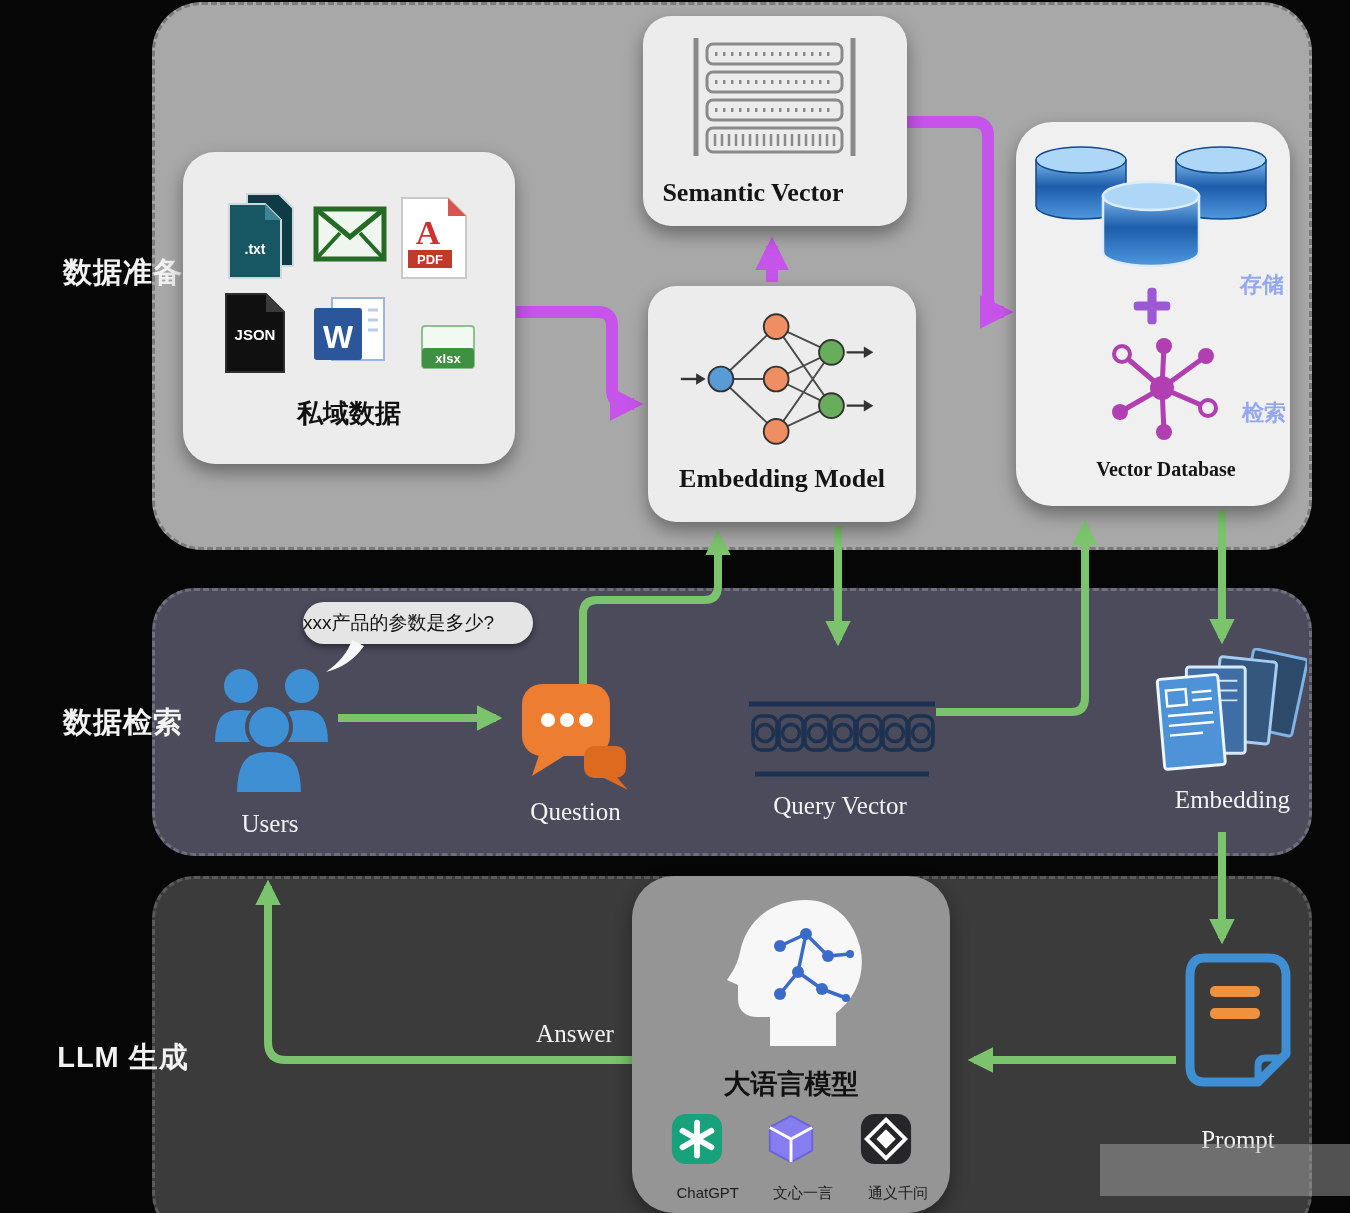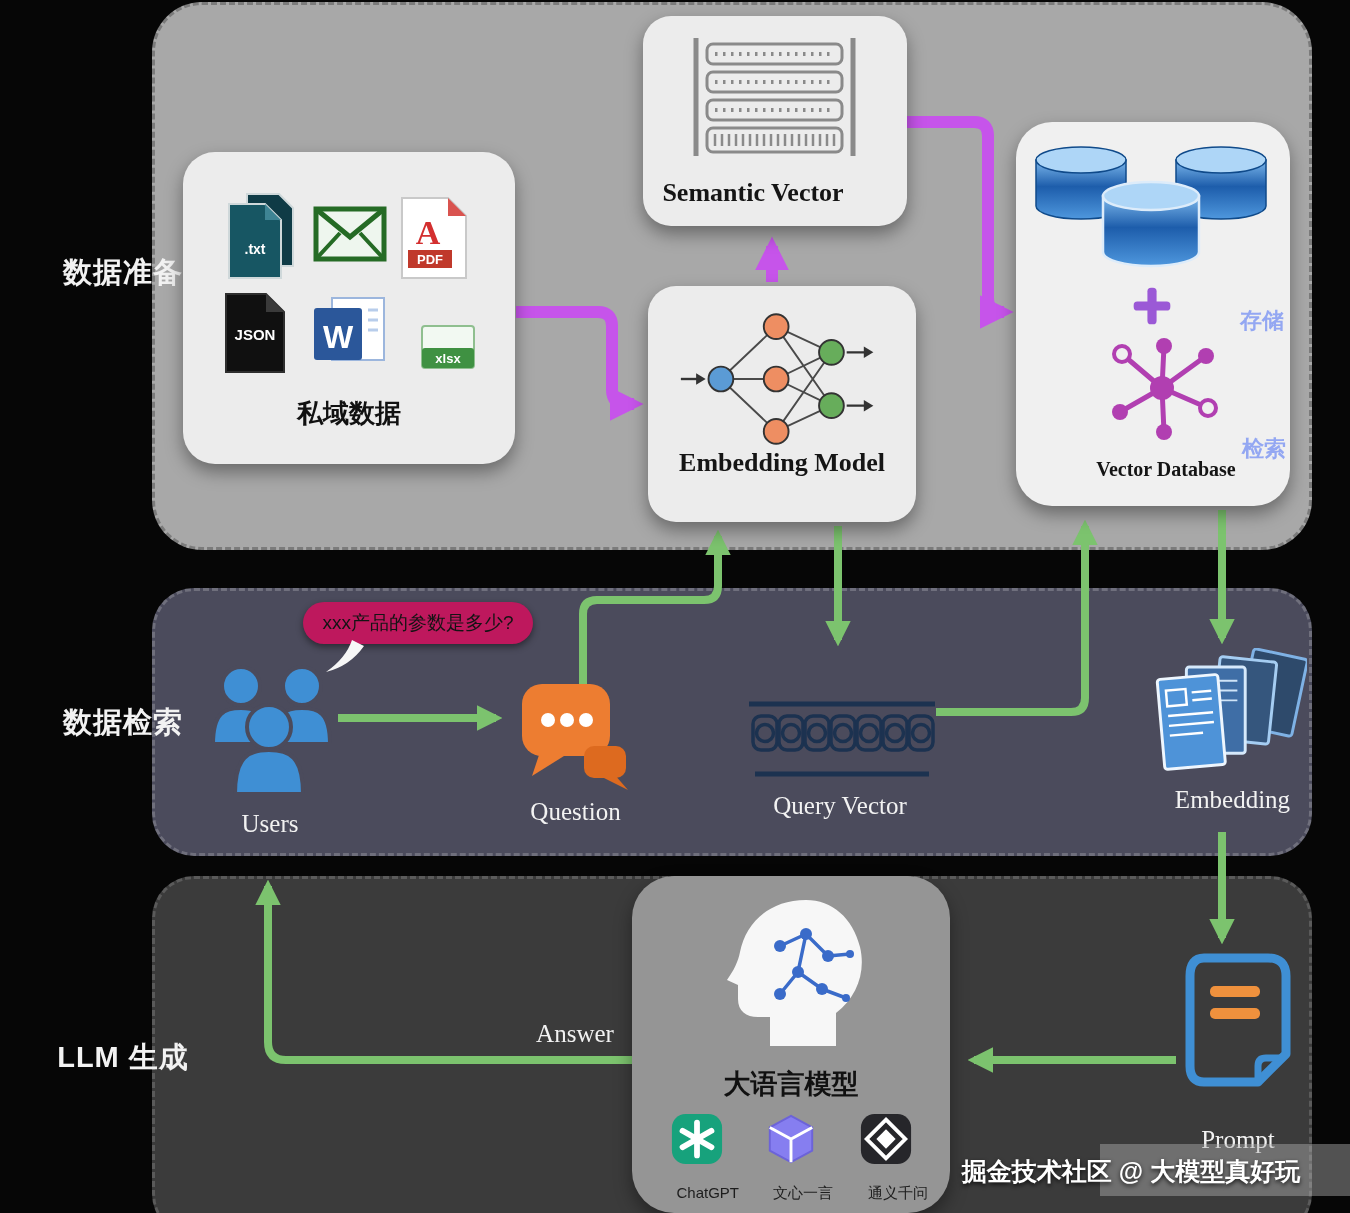--- a/index.html
+++ b/index.html
@@ -19,23 +19,23 @@
   .section-label { position:absolute; left:6px; width:146px; text-align:center;
     color:#f2f2f2; font-weight:bold; font-size:29px; letter-spacing:1px;margin-left:44px; }
   .card { position:absolute; background:#ececec; border-radius:28px;
     box-shadow:0 8px 18px rgba(0,0,0,0.38); }
   .card-title { position:absolute; text-align:center; font-family:"Liberation Serif", serif;
     font-weight:600; font-size:26px; color:#151515; }
   .cn-title { position:absolute; text-align:center; font-family:"Liberation Sans", sans-serif;
     font-weight:bold; font-size:26px; color:#111; }
   .node-label { position:absolute; text-align:center; font-family:"Liberation Serif", serif;
     font-size:25px; color:#f2f2f2; }
-  .store-label { position:absolute; font-size:22px; font-weight:bold; color:#93a7f2;margin-top:36px; }
+  .store-label { position:absolute; font-size:22px; font-weight:bold; color:#93a7f2; }
   .bubble { position:absolute; left:303px; top:602px; width:230px; height:42px;
-    background:#be185d; border-radius:22px; display:flex; align-items:center; justify-content:center;
+    background:#e5e5e5; border-radius:22px; display:flex; align-items:center; 
     font-size:19px; color:#141414; box-shadow:0 3px 7px rgba(0,0,0,0.45); }
   .logo-label { position:absolute; text-align:right; font-size:15px; color:#1d1d1d; }
   #watermark-bg { position:absolute; left:1100px; top:1144px; width:250px; height:52px;
     background:rgba(175,175,175,0.45); }
   #watermark { position:absolute; left:935px; top:1155px; width:392px; text-align:center;
     font-size:25px; font-weight:bold; color:#ffffff; text-shadow:0 2px 4px rgba(0,0,0,0.8); }
 </style>
 </head>
 <body>
 
@@ -146,21 +146,21 @@
     <path d="M178 57 H198 M178 113 H198" stroke="#333" stroke-width="2.5" fill="none"></path>
     <polygon points="206,57 196,51 196,63" fill="#333"></polygon>
     <polygon points="206,113 196,107 196,119" fill="#333"></polygon>
     <circle cx="46" cy="85" r="13" fill="#5b9bd5" stroke="#333" stroke-width="2"></circle>
     <circle cx="104" cy="30" r="13" fill="#ee8e62" stroke="#333" stroke-width="2"></circle>
     <circle cx="104" cy="85" r="13" fill="#ee8e62" stroke="#333" stroke-width="2"></circle>
     <circle cx="104" cy="140" r="13" fill="#ee8e62" stroke="#333" stroke-width="2"></circle>
     <circle cx="162" cy="57" r="13" fill="#67ad5b" stroke="#333" stroke-width="2"></circle>
     <circle cx="162" cy="113" r="13" fill="#67ad5b" stroke="#333" stroke-width="2"></circle>
   </svg>
-  <div class="card-title" style="left:648px;top:448px;width:268px">Embedding Model</div>
+  <div class="card-title" style="left:648px;top:464px;width:268px">Embedding Model</div>
 
   <div class="card" style="left:1016px;top:122px;width:274px;height:384px;border-radius:36px;background:#f0f0f0"></div>
   <svg class="abs" style="left:1026px;top:140px" width="250" height="145" viewBox="0 0 250 145">
     <defs>
       <linearGradient id="cylg" x1="0" y1="0" x2="0" y2="1">
         <stop offset="0" stop-color="#7db8ec"></stop>
         <stop offset="0.45" stop-color="#1d5dab"></stop>
         <stop offset="1" stop-color="#4e97dd"></stop>
       </linearGradient>
     </defs>
@@ -300,15 +300,14 @@
     <path d="M22 6 H86 Q104 6 104 24 V102 L76 130 H22 Q8 130 8 114 V24 Q8 6 22 6 Z" fill="none" stroke="#3f8fd4" stroke-width="9" stroke-linejoin="round"></path>
     <path d="M76 130 V114 Q76 106 84 106 H102" fill="none" stroke="#3f8fd4" stroke-width="7" stroke-linejoin="round"></path>
     <rect x="28" y="34" width="50" height="11" rx="5" fill="#ef913d"></rect>
     <rect x="28" y="56" width="50" height="11" rx="5" fill="#ef913d"></rect>
   </svg>
   <div class="node-label" style="left:1168px;top:1126px;width:140px">Prompt</div>
 
   <div class="node-label" style="left:505px;top:1020px;width:140px">Answer</div>
 
   <div id="watermark-bg"></div>
-  <div id="watermark">掘金技术社区 @ 大模型真好玩</div>
 
 </div>
 
 </body></html>

